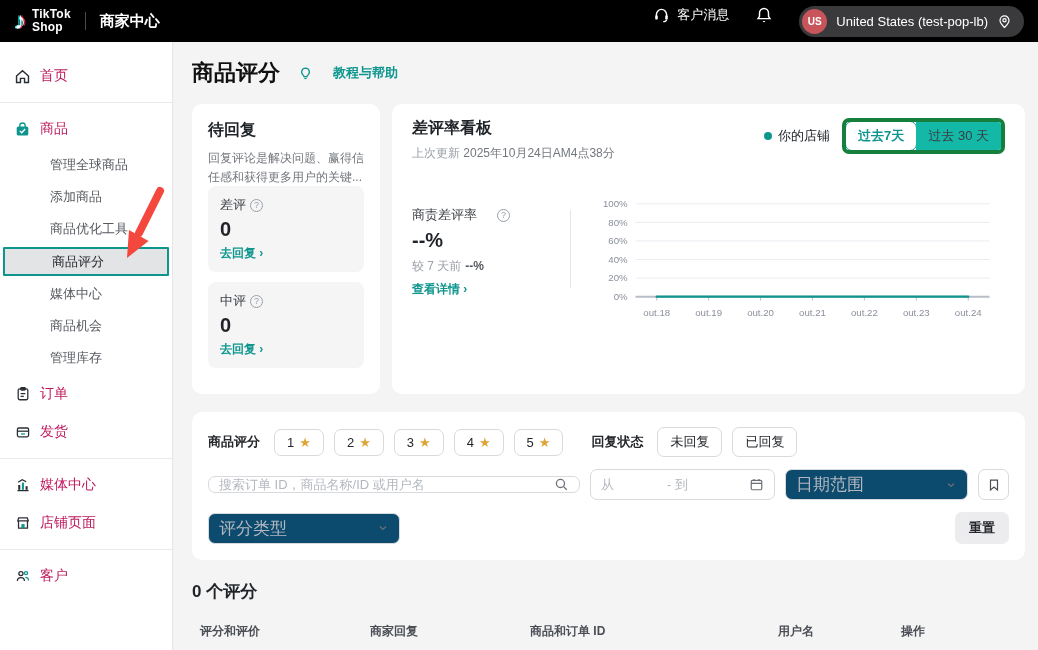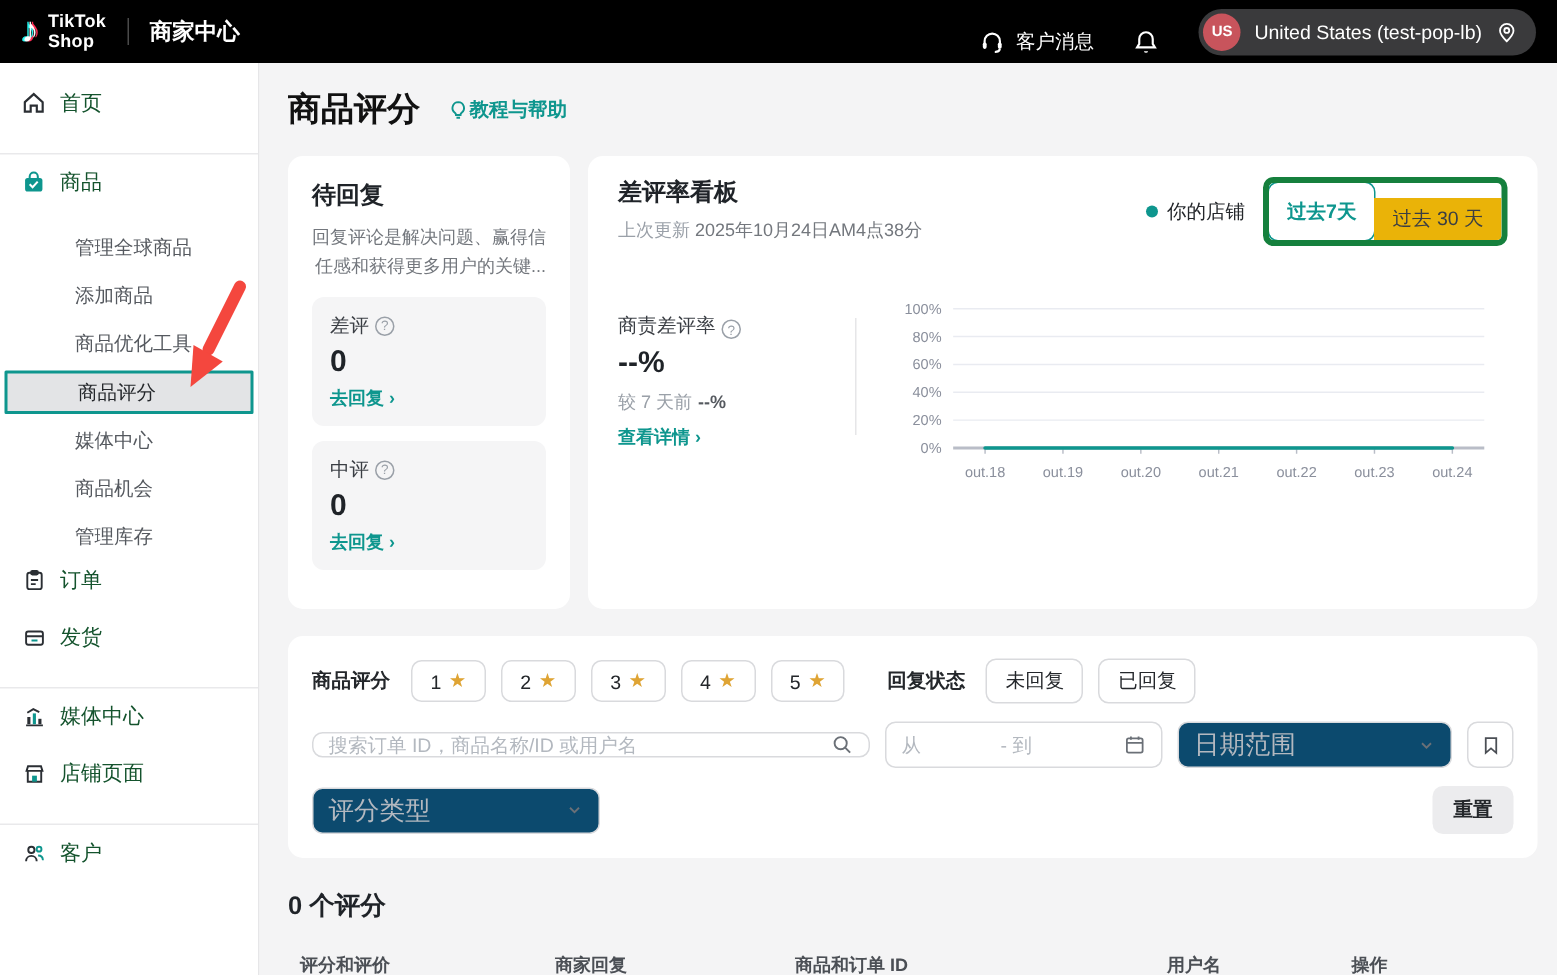--- a/index.html
+++ b/index.html
@@ -19,69 +19,69 @@
   html,body{width:1038px;height:650px;overflow:hidden;}
   body{font-family:"Liberation Sans","DejaVu Sans",sans-serif;background:var(--bg-gray);color:var(--txt);position:relative;}
 
   
   .topbar{position:absolute;top:0;left:0;right:0;height:42px;background:#000;display:flex;align-items:center;padding:0 14px;color:#fff;}
   .brand{display:flex;align-items:center;gap:6px;}
   .note-icon{font-size:24px;font-weight:bold;text-shadow:-1.5px 0 0 #25f4ee,1.5px 0 0 #fe2c55;line-height:1;}
   .brand-text{font-size:12px;font-weight:bold;line-height:1.05;letter-spacing:.2px;}
   .topbar-divider{width:1px;height:18px;background:#4a4a4a;margin:0 14px;}
   .app-title{font-size:15px;font-weight:600;}
-  .topbar-right{margin-left:auto;display:flex;align-items:flex-end;gap:26px;}
+  .topbar-right{margin-left:auto;display:flex;align-items:flex-start;gap:26px;}
   .msg-btn{display:flex;align-items:center;gap:7px;font-size:13px;cursor:pointer;}
   .bell-btn{display:flex;align-items:center;cursor:pointer;}
   .account-pill{display:flex;align-items:center;gap:9px;background:#3a3a3c;border-radius:16px;padding:3px 12px 3px 3px;height:31px;cursor:pointer;}
   .us-badge{width:25px;height:25px;border-radius:50%;background:var(--badge-red);display:flex;align-items:center;justify-content:center;font-size:10px;font-weight:bold;}
   .account-label{font-size:13px;}
 
   
   .sidebar{position:absolute;top:42px;left:0;bottom:0;width:173px;background:#fff;border-right:1px solid #e6e6e8;padding-top:12px;overflow:hidden;}
-  .side-item{display:flex;align-items:flex-start;gap:9px;height:32px;padding:0 0 0 14px;font-size:14px;color:#14532d;cursor:pointer;margin:6px 0;}
+  .side-item{display:flex;align-items:center;gap:9px;height:32px;padding:0 0 0 14px;font-size:14px;color:#be185d;cursor:pointer;margin:6px 0;}
   .side-item .icn{width:17px;height:17px;flex:0 0 17px;display:flex;align-items:center;justify-content:center;}
   .side-sub{display:block;height:28px;line-height:28px;padding-left:50px;font-size:13px;color:#55595f;cursor:pointer;margin:4px 0;}
   .side-sub.selected{background:#e3e4e6;border:2px solid var(--accent);color:#24272b;margin:4px 3px;padding-left:47px;height:29px;line-height:25px;border-radius:1px;}
   .side-divider{height:1px;background:#e9e9eb;margin:10px 0;}
 
   
   .annotation-arrow{position:absolute;left:100px;top:180px;width:80px;height:92px;z-index:50;pointer-events:none;}
 
   
   .main{position:absolute;top:42px;left:173px;right:0;bottom:0;background:var(--bg-gray);padding:16px 13px 0 19px;overflow:hidden;}
   .page-head{display:flex;align-items:center;gap:18px;margin-bottom:16px;}
   .page-title{font-size:22px;font-weight:bold;color:#111;}
-  .help-link{display:flex;align-items:center;gap:0;color:var(--accent);font-size:13px;font-weight:600;cursor:pointer;}
+  .help-link{display:flex;align-items:center;gap:20px;color:var(--accent);font-size:13px;font-weight:600;cursor:pointer;}
 
   .cards-row{display:flex;gap:12px;margin-bottom:18px;}
   .card{background:#fff;border-radius:10px;}
   .pending-card{width:188px;padding:16px;flex:0 0 188px;}
   .pending-title{font-size:16px;font-weight:bold;margin-bottom:8px;}
-  .pending-desc{font-size:12px;color:#73777d;line-height:1.55;margin-bottom:12px;text-align:right;}
+  .pending-desc{font-size:12px;color:#73777d;line-height:1.55;}
   .mini-card{background:var(--inner-gray);border-radius:8px;padding:10px 12px;margin-bottom:10px;cursor:pointer;}
   .mini-label{font-size:13px;color:#3a3e44;display:flex;align-items:center;gap:4px;}
   .mini-value{font-size:20px;font-weight:bold;margin:4px 0 4px;}
   .mini-link{font-size:12px;color:var(--accent);font-weight:600;cursor:pointer;}
   .q-circle{width:13px;height:13px;border:1px solid #9aa0a8;border-radius:50%;color:#9aa0a8;font-size:9px;display:inline-flex;align-items:center;justify-content:center;}
 
   .dash-card{flex:1;padding:14px 20px 10px;}
   .dash-head{display:flex;align-items:flex-start;}
   .dash-title{font-size:16px;font-weight:bold;}
   .dash-updated{font-size:12px;color:#9aa0a8;margin-top:6px;}
   .dash-updated .date{color:#73777d;}
   .dash-head-right{margin-left:auto;display:flex;align-items:center;gap:12px;}
   .legend{display:flex;align-items:center;gap:6px;font-size:13px;color:#24272b;}
   .legend-dot{width:8px;height:8px;border-radius:50%;background:var(--accent);}
   .seg{display:flex;border-radius:7px;overflow:hidden;border:4px solid #15803d;}
-  .seg-btn{font-size:13px;padding:5px 12px;cursor:pointer;background:#eab308;color:#3a3e44;border:none;font-family:inherit;margin-top:10px;}
+  .seg-btn{font-size:13px;padding:5px 12px;cursor:pointer;background:#14b8a6;color:#3a3e44;border:none;font-family:inherit;}
   .seg-btn.active{background:#fff;color:var(--accent);font-weight:600;border:1.5px solid var(--accent);border-radius:7px;margin:-1px;}
   .dash-body{display:flex;align-items:flex-start;margin-top:26px;}
   .dash-stats{width:158px;flex:0 0 158px;padding-top:18px;}
-  .stat-label{font-size:13px;color:#3a3e44;display:flex;align-items:flex-end;gap:4px;}
+  .stat-label{font-size:13px;color:#3a3e44;display:flex;align-items:center;gap:20px;}
   .stat-value{font-size:20px;font-weight:bold;margin:5px 0 6px;}
   .stat-compare{font-size:12px;color:#9aa0a8;}
   .stat-compare b{color:#55595f;margin-left:4px;}
   .stat-link{font-size:12px;color:var(--accent);font-weight:600;margin-top:6px;cursor:pointer;}
   .dash-vline{width:1px;background:#e6e6e8;height:78px;margin:22px 18px 0 0;}
   .chart-wrap{flex:1;}
   .chart-wrap svg{display:block;width:100%;height:138px;}
 
   
   .filter-card{padding:15px 16px 16px;margin-bottom:20px;}

